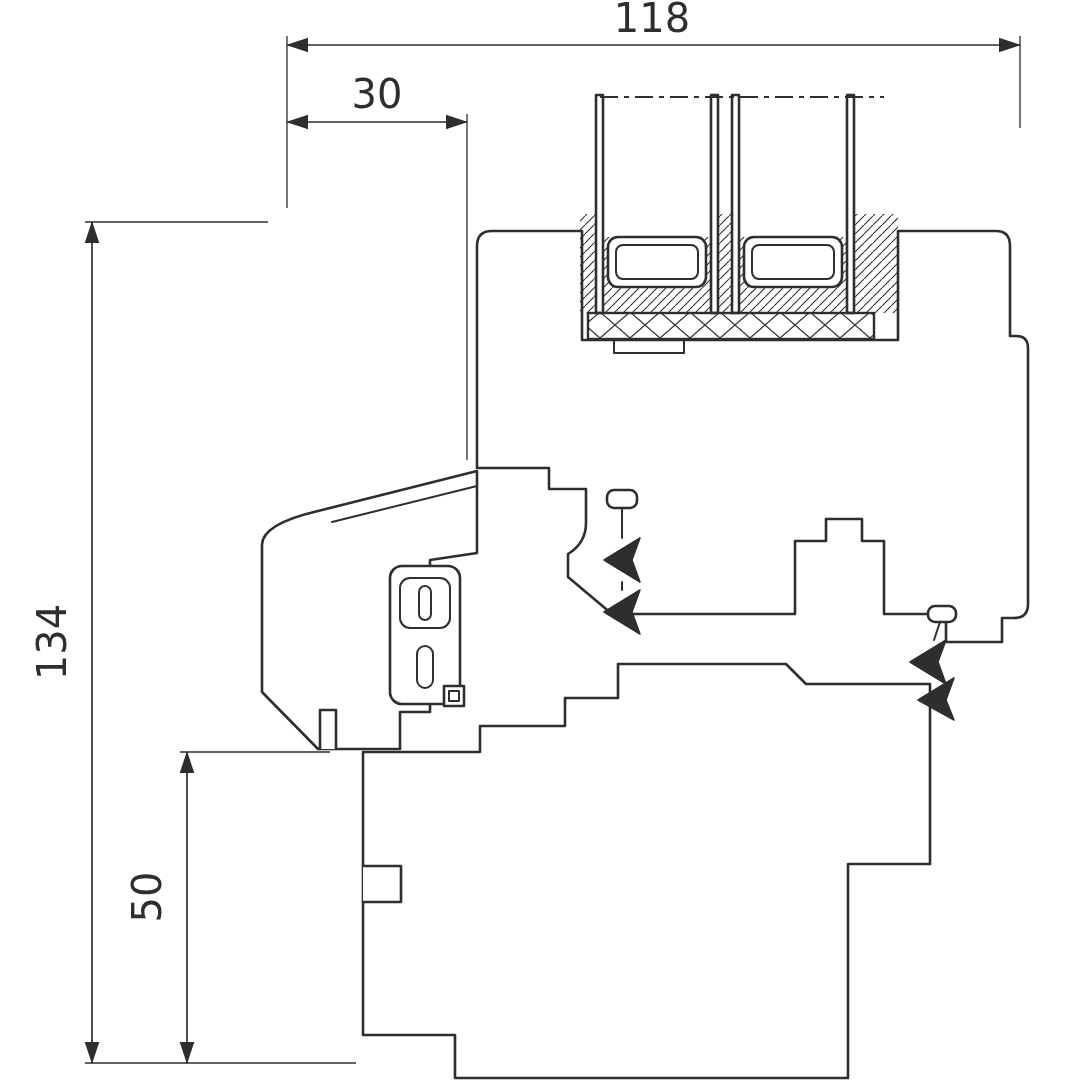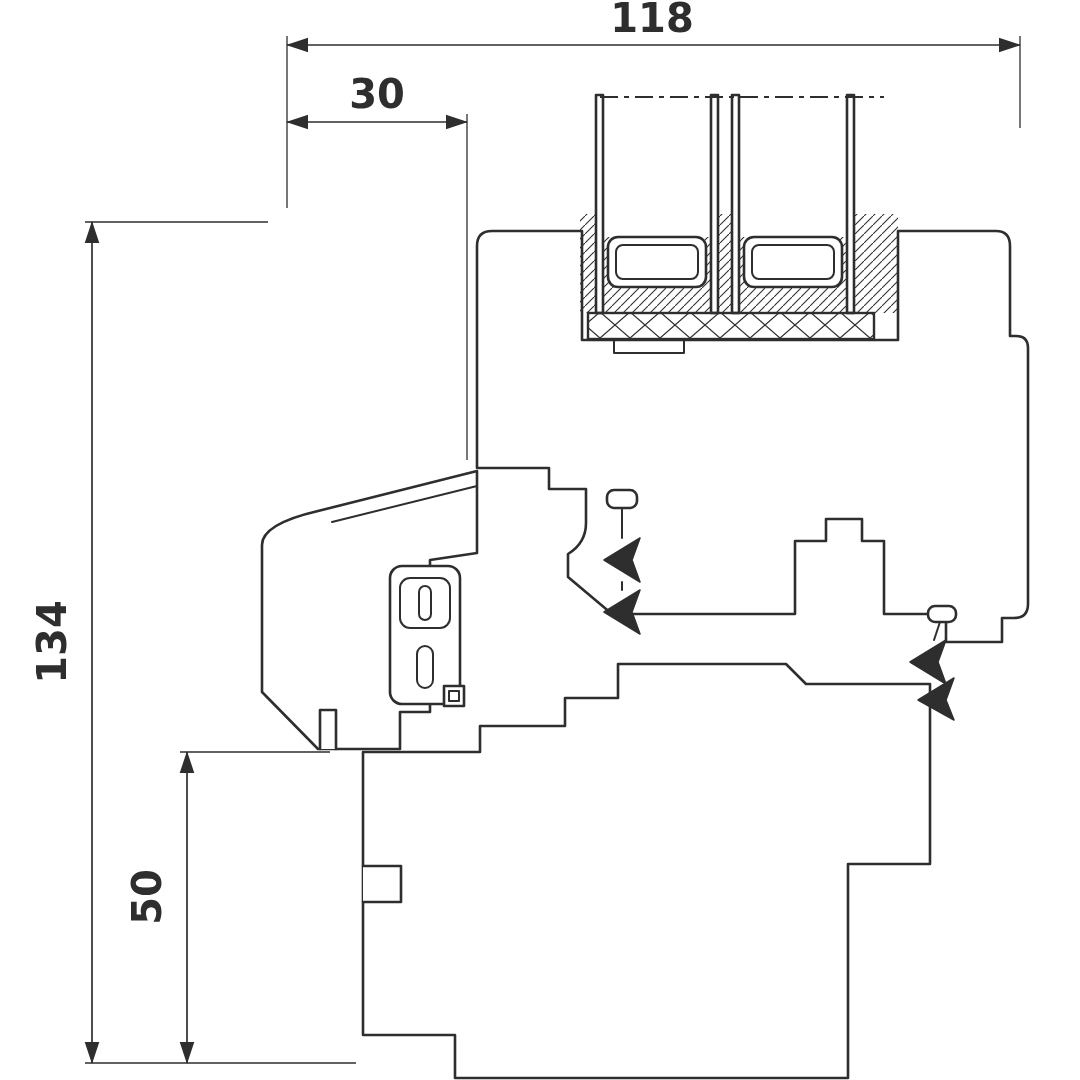--- a/index.html
+++ b/index.html
@@ -7,21 +7,20 @@
     padding: 0;
     background: #ffffff;
     width: 1080px;
     height: 1080px;
     overflow: hidden;
   }
   .drawing-wrap {
     width: 1080px;
     height: 1080px;
     background: #ffffff;
-    font-weight: bold;
   }
   svg { display: block; }
   .profile {
     fill: #ffffff;
     stroke: #2e2e2e;
     stroke-width: 2.6;
     stroke-linejoin: round;
     stroke-linecap: round;
   }
   .thin {

